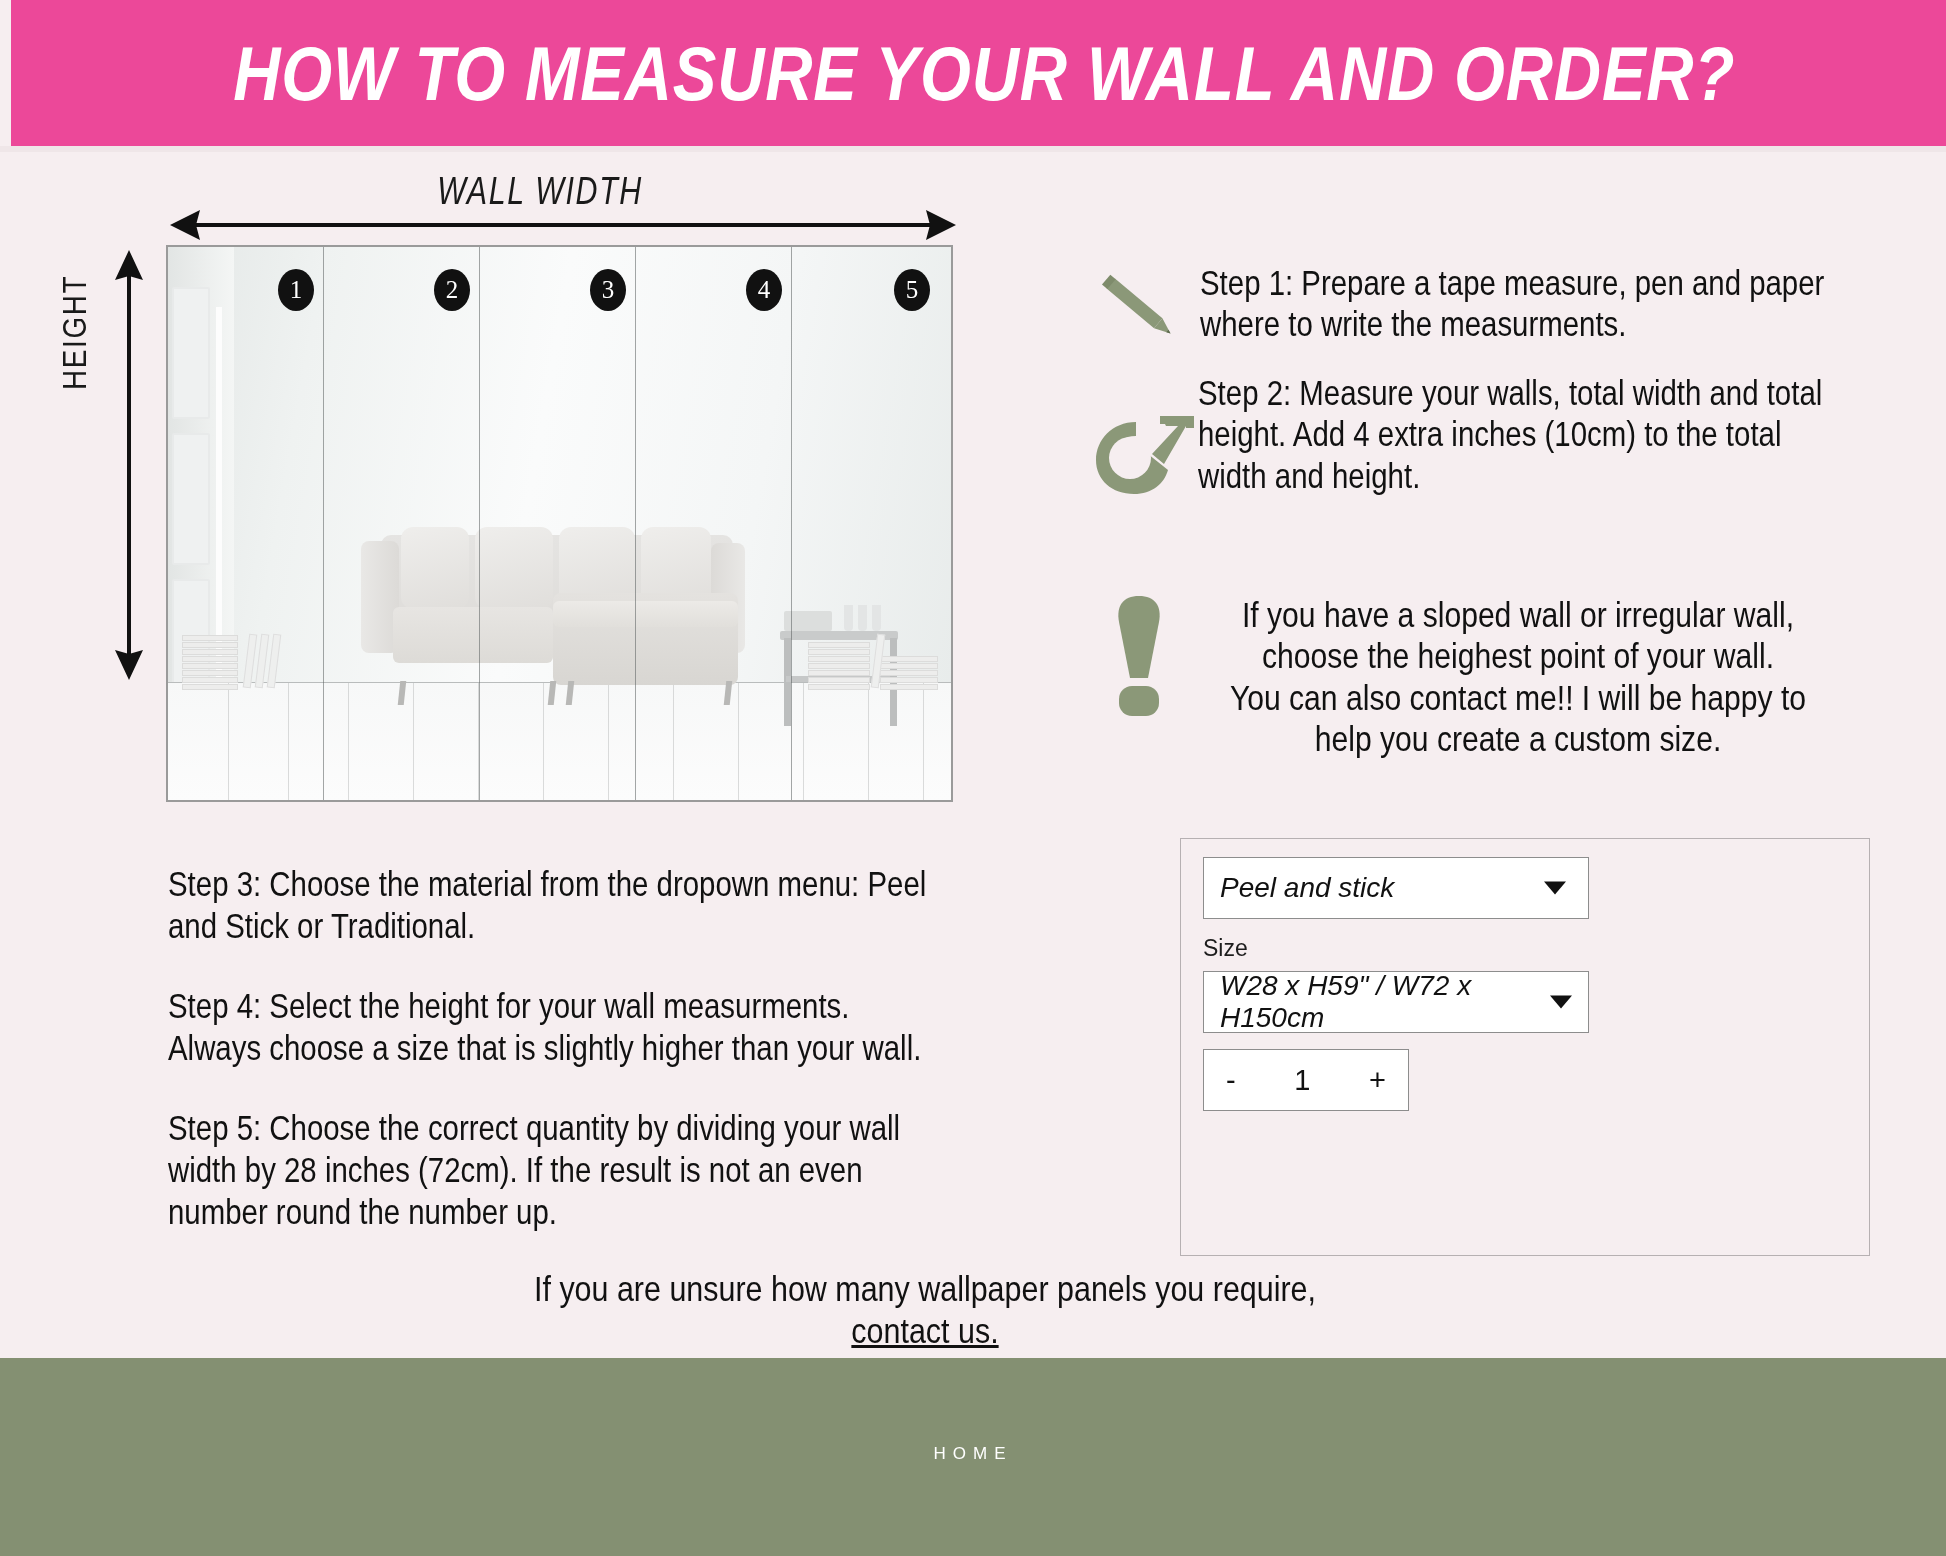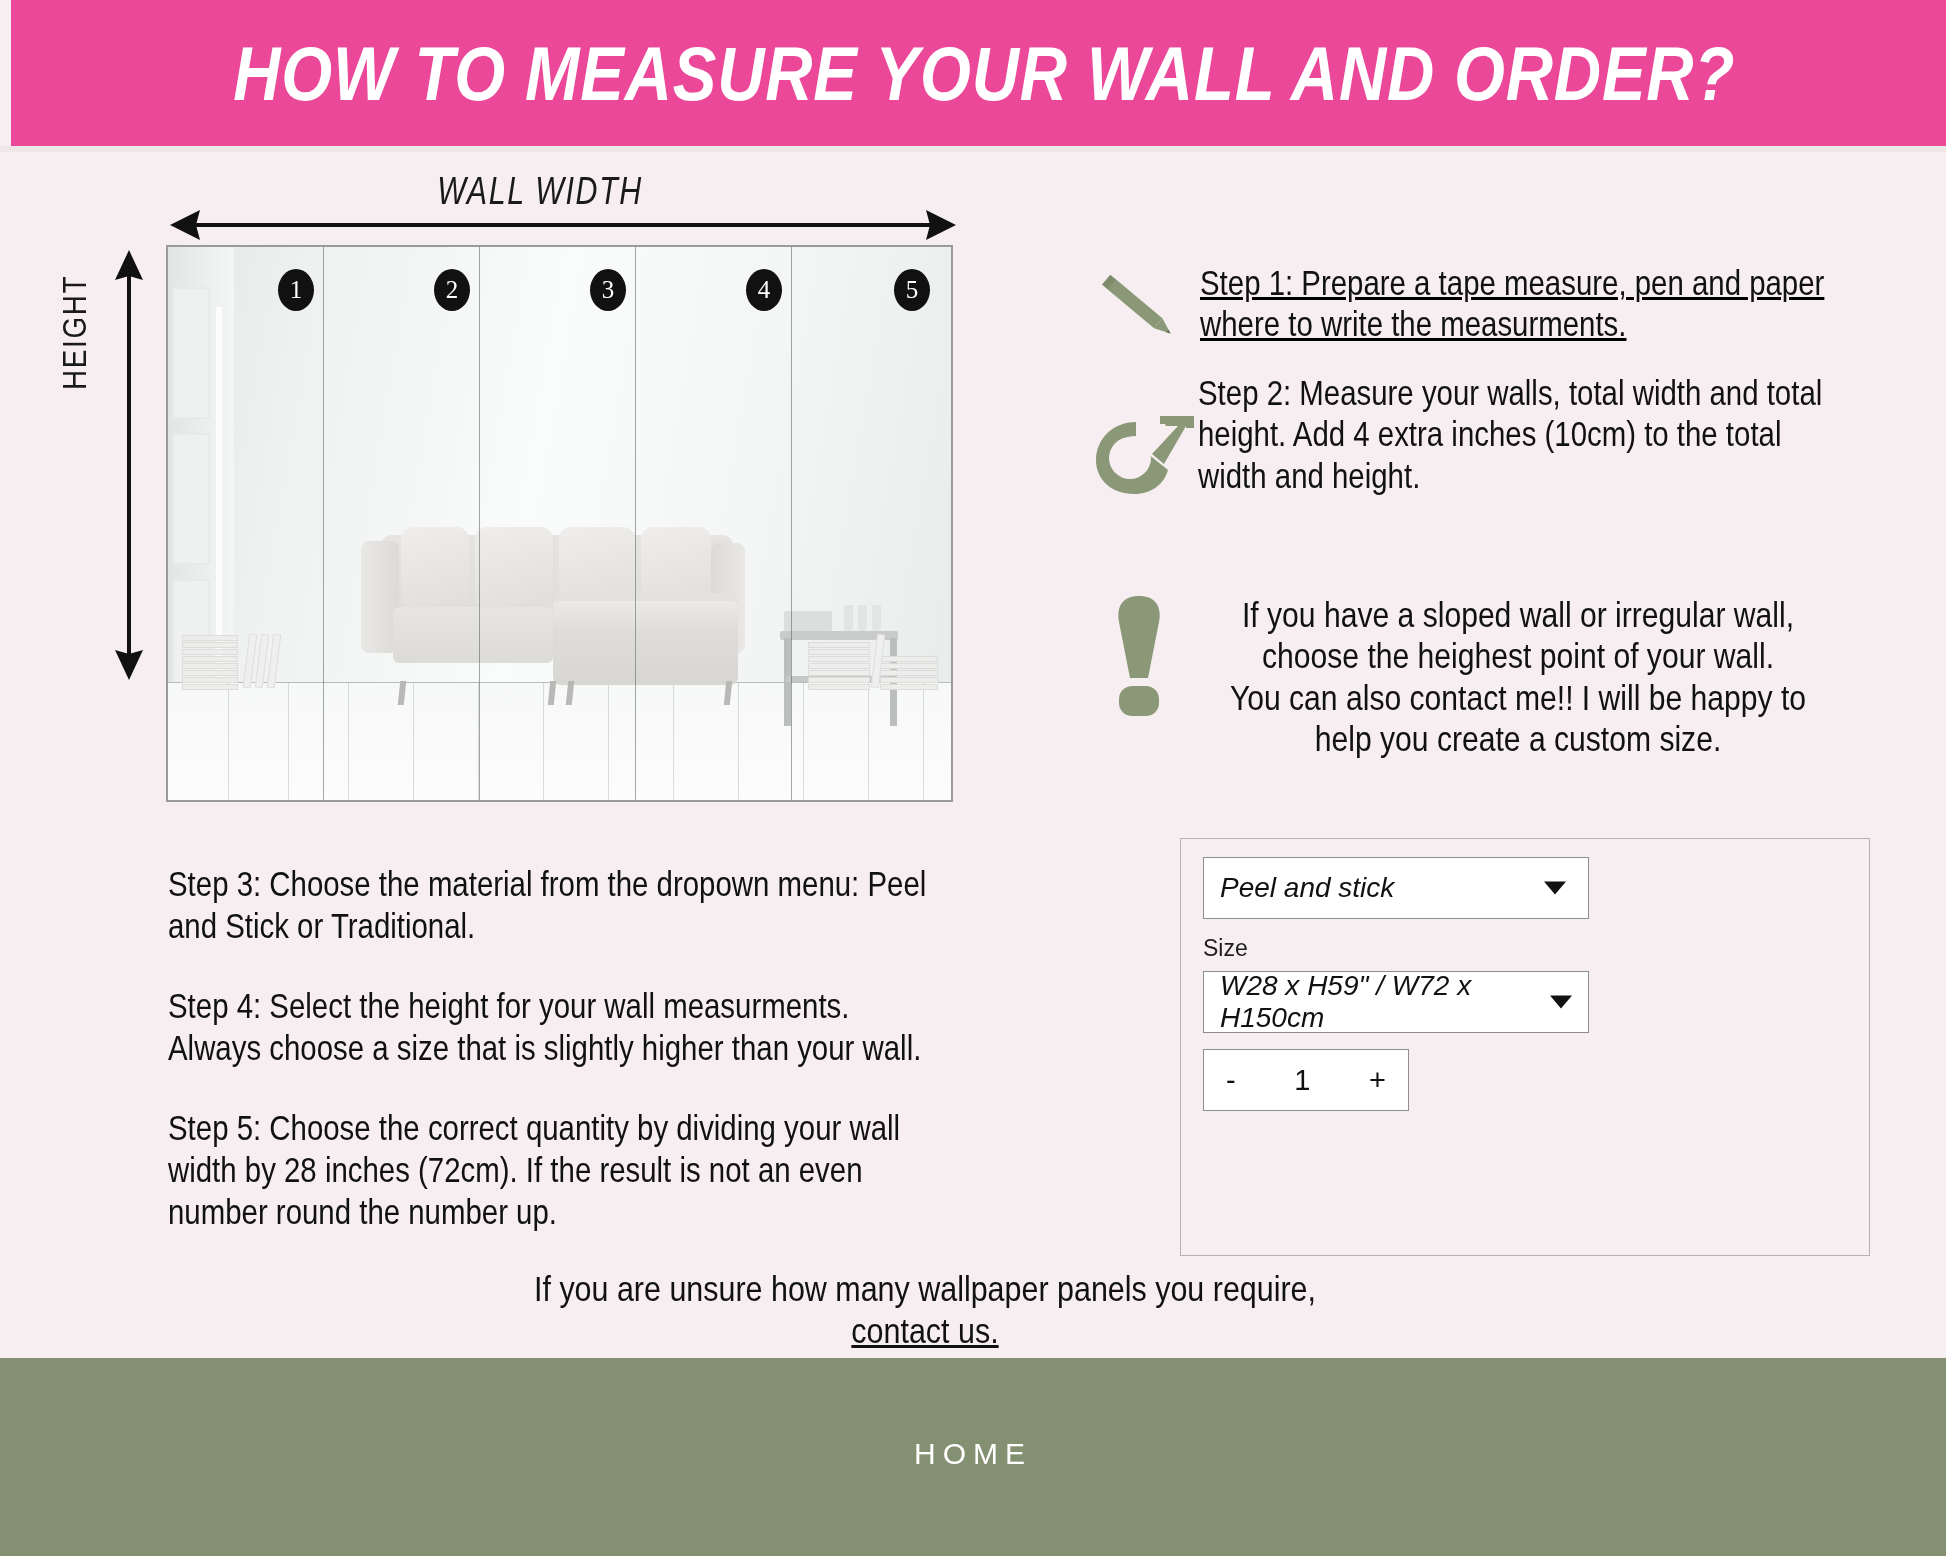--- a/index.html
+++ b/index.html
@@ -140,21 +140,21 @@
   }
 
   
   .stepblock { position:absolute; }
   .steptext {
     font-family:"Liberation Sans", sans-serif;
     font-size:35px; line-height:1.18; color:#111111;
     transform:scaleX(0.84); transform-origin:left top;
     width:119%;
   }
-  #step1 { left:1200px; top:262px; width:640px;text-decoration:underline; }
+  #step1 { left:1200px; top:262px; width:640px; }
   #step2 { left:1198px; top:372px; width:650px; }
 
   
   #pencil-icon { position:absolute; left:1082px; top:252px; width:112px; height:110px; }
   
   #tape-icon { position:absolute; left:1090px; top:392px; width:122px; height:112px; }
   
   #excl-icon { position:absolute; left:1104px; top:592px; width:70px; height:126px; }
 
   #warning-text {
@@ -220,21 +220,21 @@
     position:absolute; left:0; top:1358px; width:1946px; height:198px;
     background:#849072;
     display:flex; flex-direction:column; align-items:center; justify-content:center;
   }
   #logo-mark {
     color:#ffffff; font-family:"DejaVu Serif", serif;
     font-size:86px; font-style:italic; line-height:1;
     letter-spacing:-1px;
   }
   #logo-sub {
-    color:#ffffff; font-size:30px; letter-spacing:7px; margin-top:-6px;
+    color:#ffffff; font-size:17px; letter-spacing:7px; margin-top:-6px;
   }
 </style>
 </head>
 <body>
 
 <div id="header">
   <div id="header-title">HOW TO MEASURE YOUR WALL AND ORDER?</div>
 </div>
 <div id="header-underline"></div>
 

